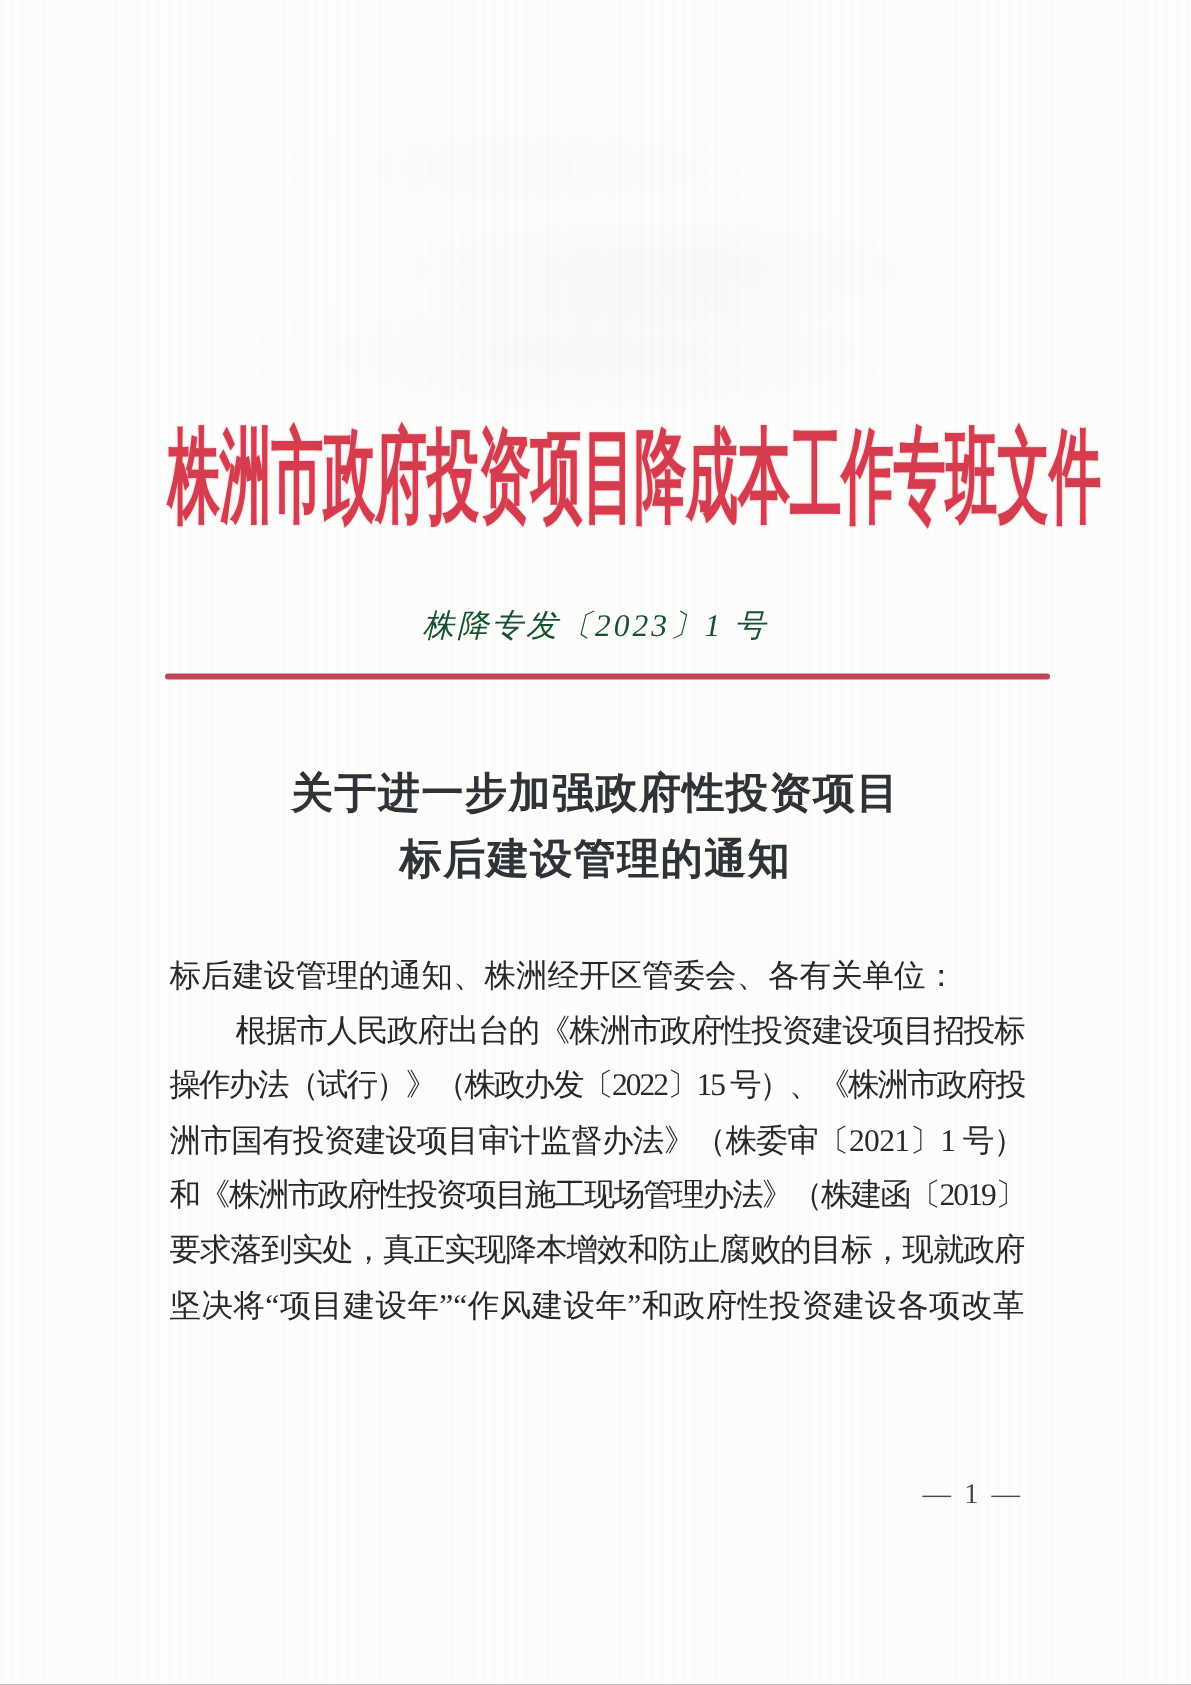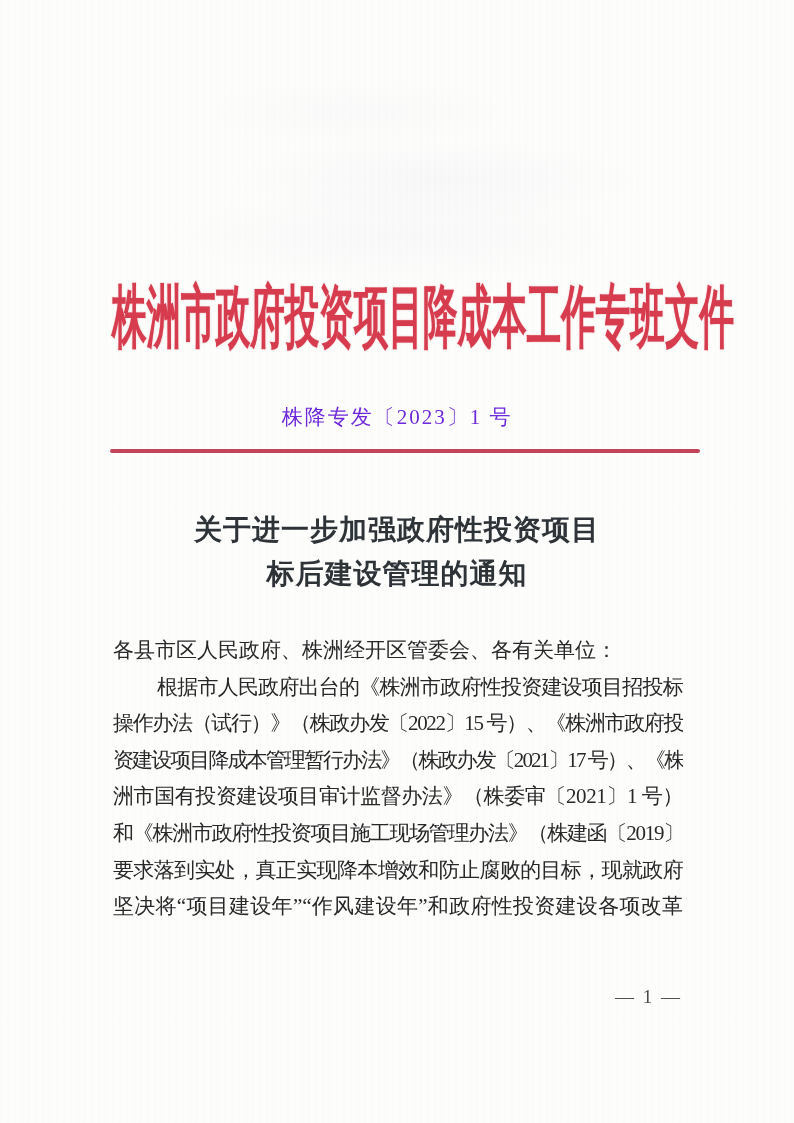--- a/index.html
+++ b/index.html
@@ -41,21 +41,22 @@
     text-shadow: 0 0 1px rgba(214,60,78,0.55);
   }
 
   .doc-number {
     position: absolute;
     top: 403px; left: 0;
     width: 100%;
     text-align: center;
     font-size: 21px;
     letter-spacing: 2px;
-    color: #6d28d9;
+    color: #14532d;
+    font-style: italic;
   }
 
   .red-rule {
     position: absolute;
     top: 449px; left: 110px;
     width: 590px; height: 4px;
     border-radius: 2px;
     background: var(--rule-red, #c24459);
   }
 
@@ -110,24 +111,23 @@
   <div class="doc-number">株降专发〔2023〕1 号</div>
 
   <div class="red-rule"></div>
 
   <div class="doc-title">
     <div>关于进一步加强政府性投资项目</div>
     <div>标后建设管理的通知</div>
   </div>
 
   <div class="body-block">
-    <div class="body-line no-stretch">各县市区人民政府、株洲经开区管委会、各有关单位：</div>
+    <div class="body-line no-stretch">标后建设管理的通知、株洲经开区管委会、各有关单位：</div>
     <div class="body-line indent" style="letter-spacing: -0.769231px;">根据市人民政府出台的《株洲市政府性投资建设项目招投标</div>
     <div class="body-line" style="letter-spacing: -1.33333px;">操作办法（试行）》（株政办发〔2022〕15 号）、《株洲市政府投</div>
-    <div class="body-line" style="letter-spacing: -1.91176px;">资建设项目降成本管理暂行办法》（株政办发〔2021〕17 号）、《株</div>
     <div class="body-line" style="letter-spacing: -0.419355px;">洲市国有投资建设项目审计监督办法》（株委审〔2021〕1 号）</div>
     <div class="body-line" style="letter-spacing: -1.25806px;">和《株洲市政府性投资项目施工现场管理办法》（株建函〔2019〕</div>
     <div class="body-line" style="letter-spacing: -0.642857px;">要求落到实处，真正实现降本增效和防止腐败的目标，现就政府</div>
     <div class="body-line">坚决将“项目建设年”“作风建设年”和政府性投资建设各项改革</div>
   </div>
 
   <div class="page-number">— 1 —</div>
 
 </div>
 

